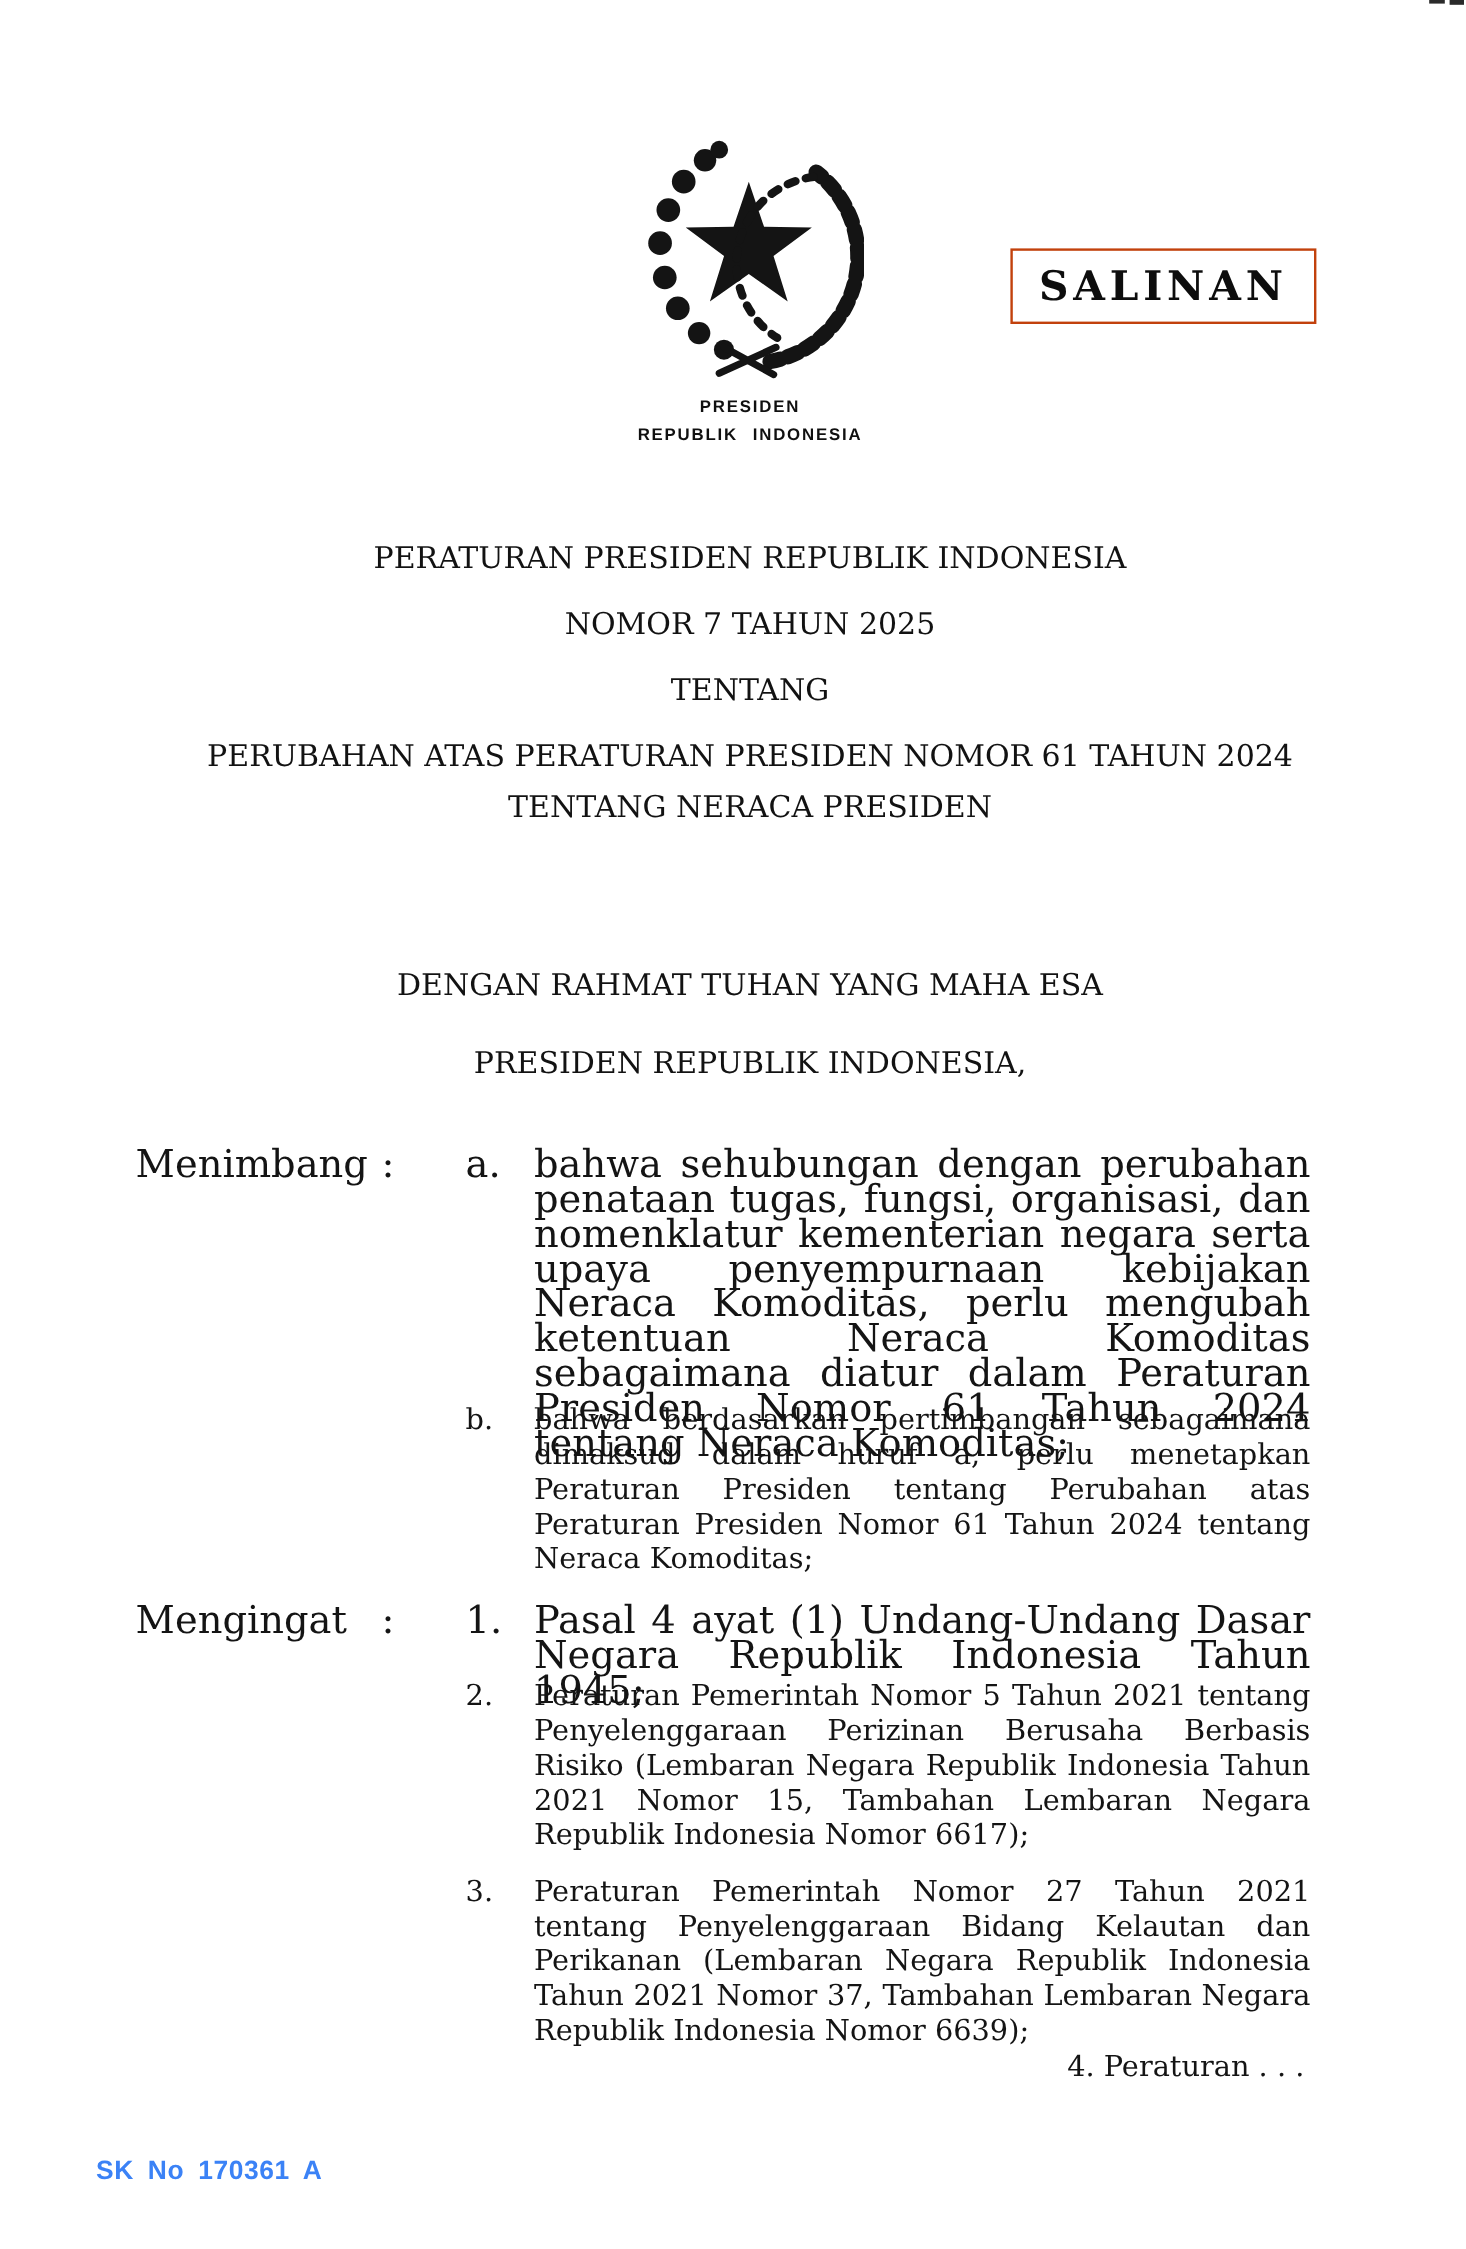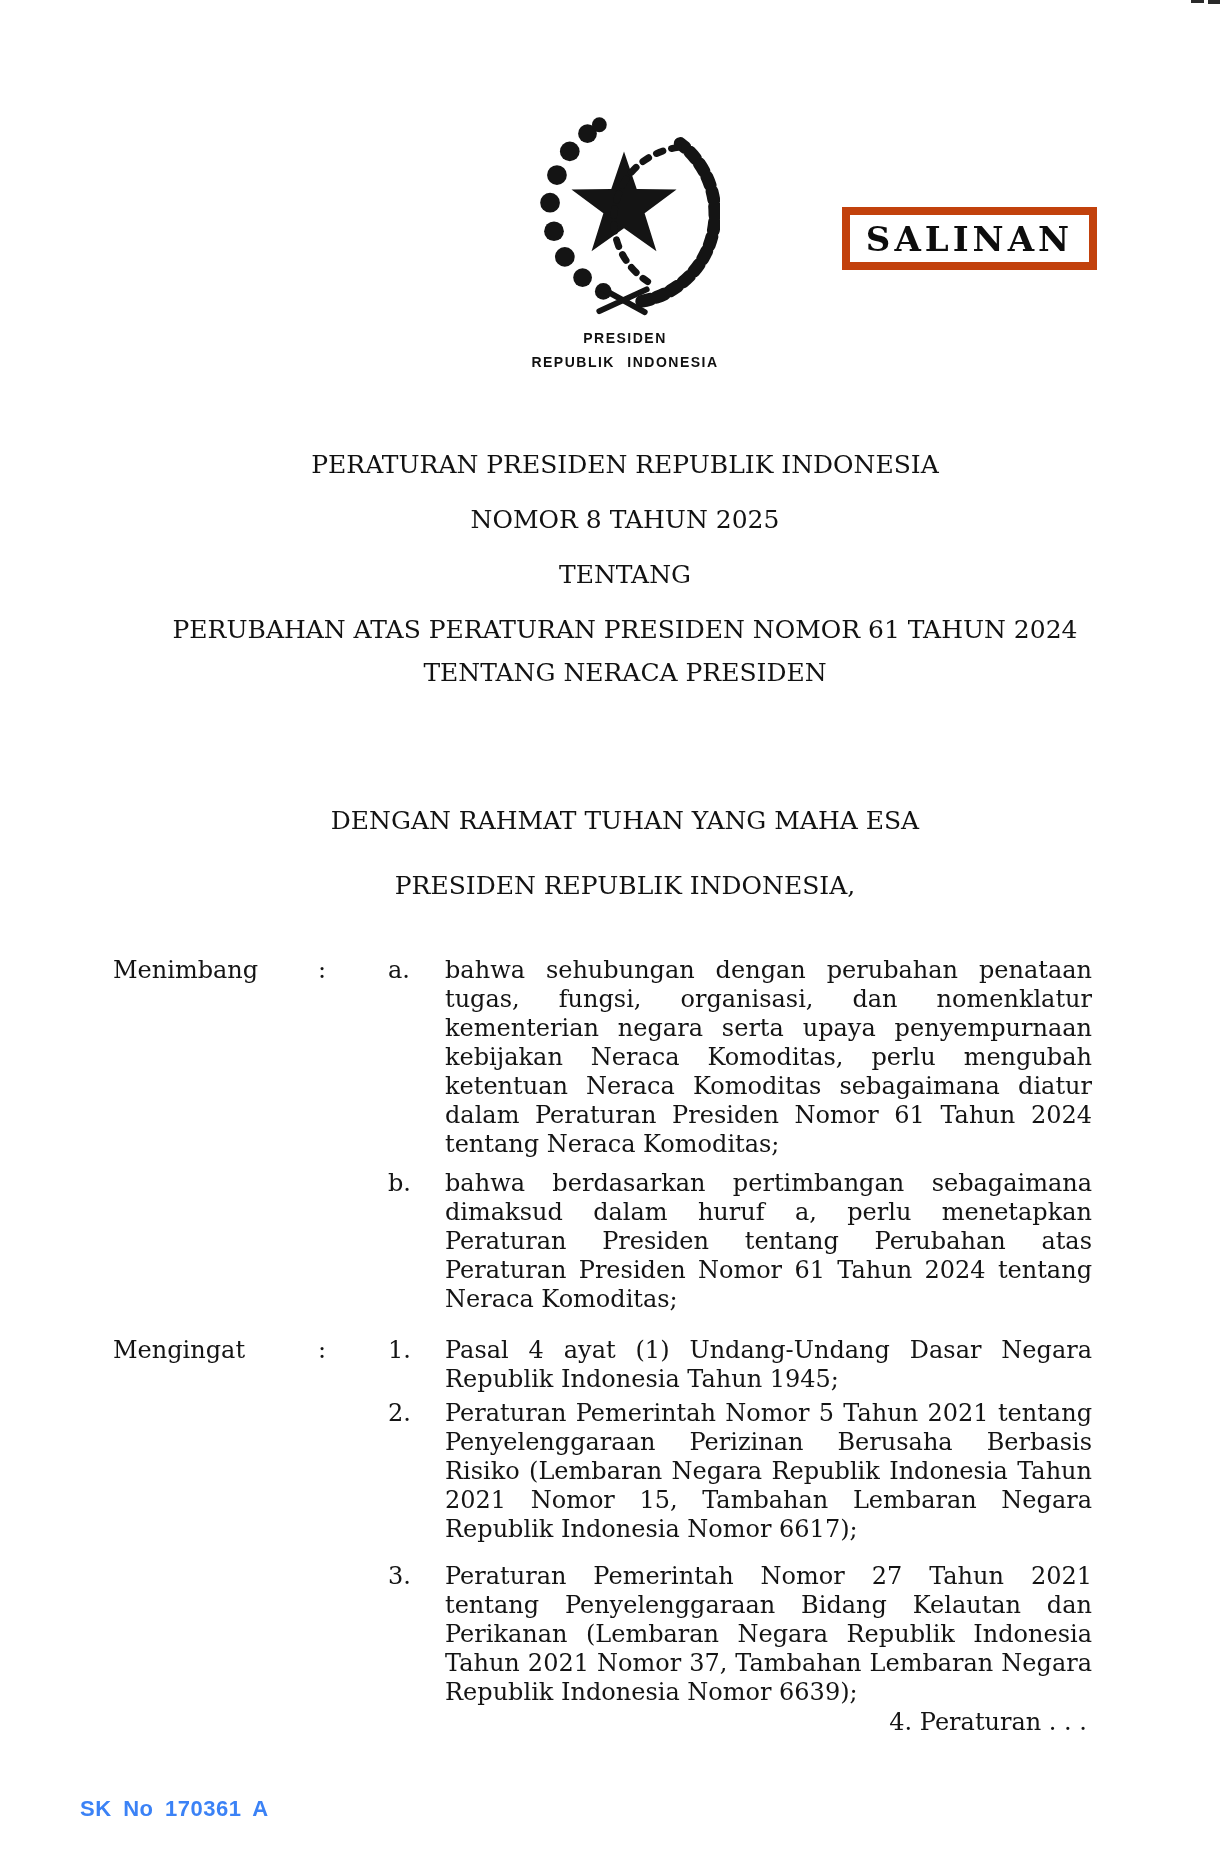--- a/index.html
+++ b/index.html
@@ -29,21 +29,21 @@
     font-weight: bold;
     font-size: 14px; line-height: 24px;
     letter-spacing: 1.5px;
     color: #101010;
   }
   .letterhead .lh2 { word-spacing: 7px; }
 
   
   .stamp {
     position: absolute; left: 842px; top: 207px; width: 255px; height: 63px;
-    border: 8px solid #c2410c;
+    border: 2px solid #c2410c;
     box-sizing: border-box;
     display: flex; align-items: center; justify-content: center;
     font-family: "DejaVu Serif", serif;
     font-weight: bold; font-size: 34px; letter-spacing: 4px;
     color: #0d0d0d;
   }
 
   
   .cline {
     position: absolute; left: 125px; width: 1000px;
@@ -56,21 +56,21 @@
   .t3 { top: 563px; }
   .t4 { top: 618px; }
   .t5 { top: 661px; }
   .inv { top: 809px; }
   .auth { top: 874px; }
 
   
   .row {
     position: absolute; left: 113px; width: 983px;
     display: grid; grid-template-columns: 205px 70px 57px 647px;
-    font-size: 24px; line-height: 29px;
+    font-size: 32px; line-height: 29px;
   }
   .row-item {
     position: absolute; left: 388px; width: 704px;
     display: grid; grid-template-columns: 57px 647px;
     font-size: 24px; line-height: 29px;
   }
   .row .label, .row .sep, .row .marker, .row-item .marker { white-space: nowrap; }
   .itext { text-align: justify; }
   .r-menimbang { top: 956px; }
   .r-item-b   { top: 1169px; }
@@ -126,21 +126,21 @@
   <div class="letterhead">
     <div class="lh1">PRESIDEN</div>
     <div class="lh2">REPUBLIK INDONESIA</div>
   </div>
 
   <div class="stamp">
     <span>SALINAN</span>
   </div>
 
   <div class="cline t1">PERATURAN PRESIDEN REPUBLIK INDONESIA</div>
-  <div class="cline t2">NOMOR 8 TAHUN 2025</div>
+  <div class="cline t2">NOMOR 7 TAHUN 2025</div>
   <div class="cline t3">TENTANG</div>
   <div class="cline t4">PERUBAHAN ATAS PERATURAN PRESIDEN NOMOR 61 TAHUN 2024</div>
   <div class="cline t5">TENTANG NERACA PRESIDEN</div>
 
   <div class="cline inv">DENGAN RAHMAT TUHAN YANG MAHA ESA</div>
   <div class="cline auth">PRESIDEN REPUBLIK INDONESIA,</div>
 
   <div class="row r-menimbang">
     <div class="label">Menimbang</div>
     <div class="sep">:</div>

